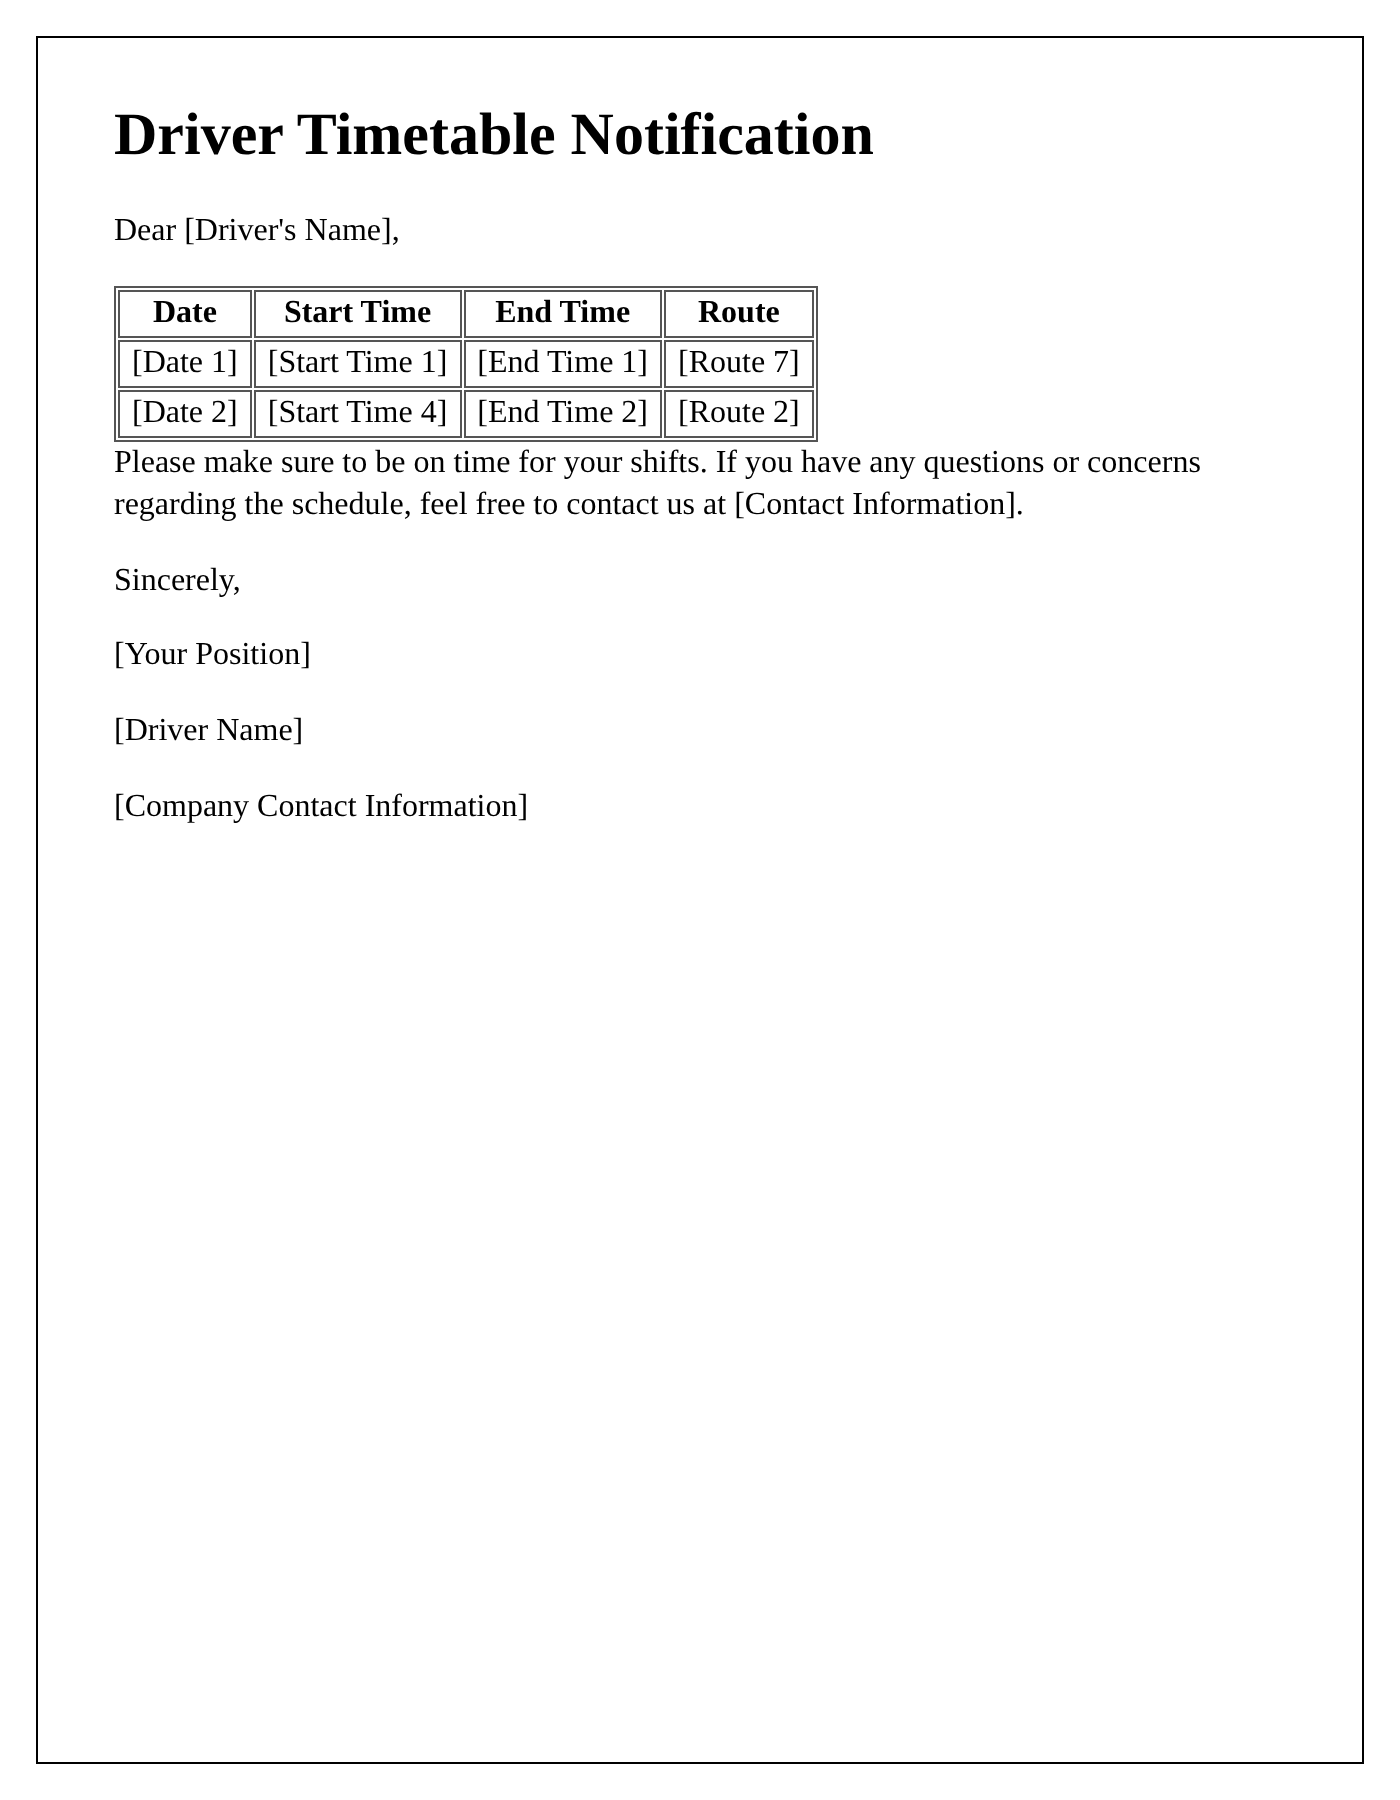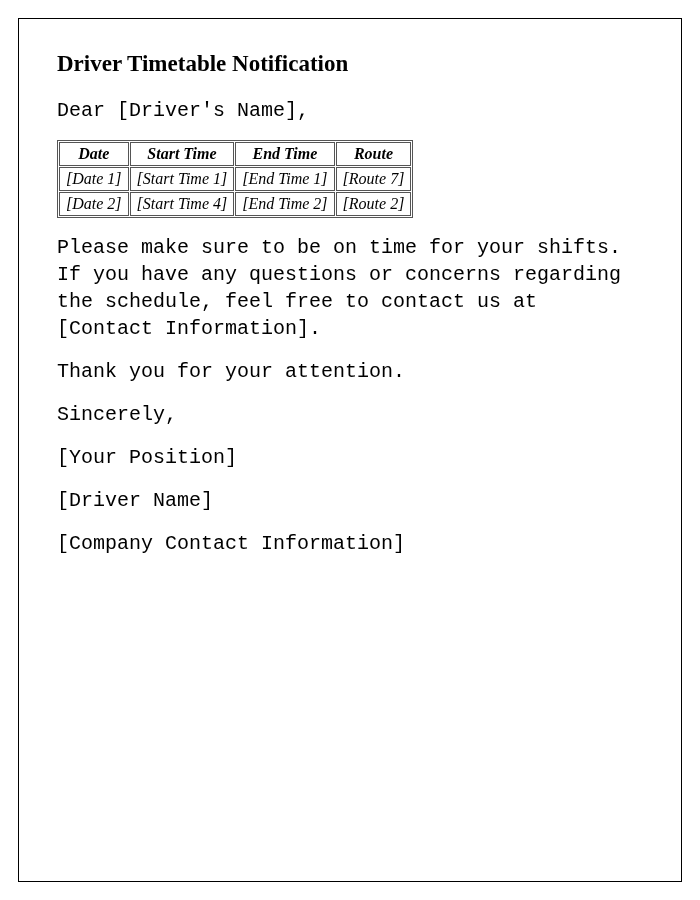--- a/index.html
+++ b/index.html
@@ -14,36 +14,34 @@
       height: 900px;
       padding: 18px;
     }
     .page {
       border: 1px solid #000;
       width: 100%;
       height: 100%;
       padding: 32px 38px;
     }
     h1 {
-      font-size: 23px;
+      font-size: 30px;
       font-weight: bold;
       margin-bottom: 20px;
     }
     p {
-      font-size: 20px;
+      font-size: 16px;
       margin-bottom: 16px;
       line-height: 1.35;
-      font-family: Liberation Mono, monospace;
     }
     table {
       border-collapse: separate;
       border-spacing: 1px;
       border: 1px solid #555;
-      margin-bottom: 16px;
-      font-style: italic;
+      margin-bottom: 0;
     }
     th, td {
       border: 1px solid #555;
       padding: 2px 6px;
       font-size: 16px;
       text-align: center;
     }
     th {
       font-weight: bold;
       text-align: center;
@@ -78,21 +76,20 @@
         <td>[Date 2]</td>
         <td>[Start Time 4]</td>
         <td>[End Time 2]</td>
         <td>[Route 2]</td>
       </tr>
     </tbody>
   </table>
 
   <p>Please make sure to be on time for your shifts. If you have any questions or concerns regarding the schedule, feel free to contact us at [Contact Information].</p>
 
-  <p>Thank you for your attention.</p>
 
   <p>Sincerely,</p>
 
 
   <p>[Your Position]</p>
 
   <p>[Driver Name]</p>
 
   <p>[Company Contact Information]</p>
 </div>

